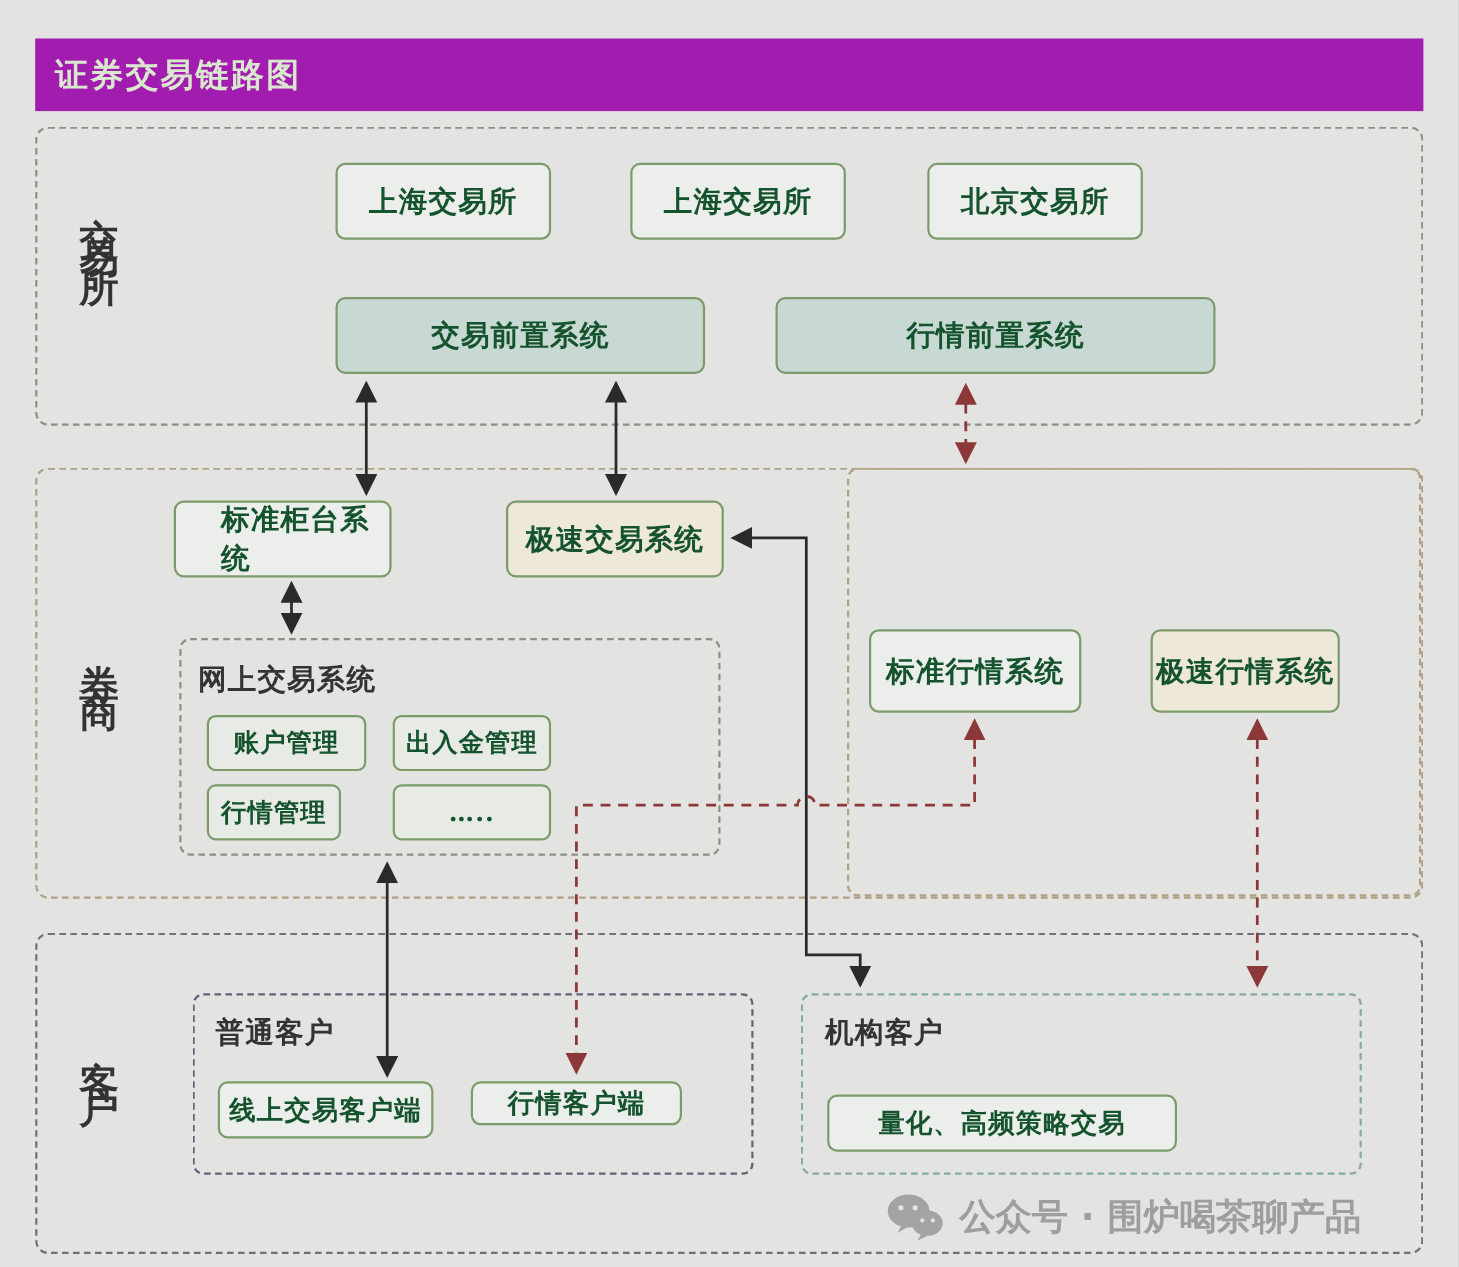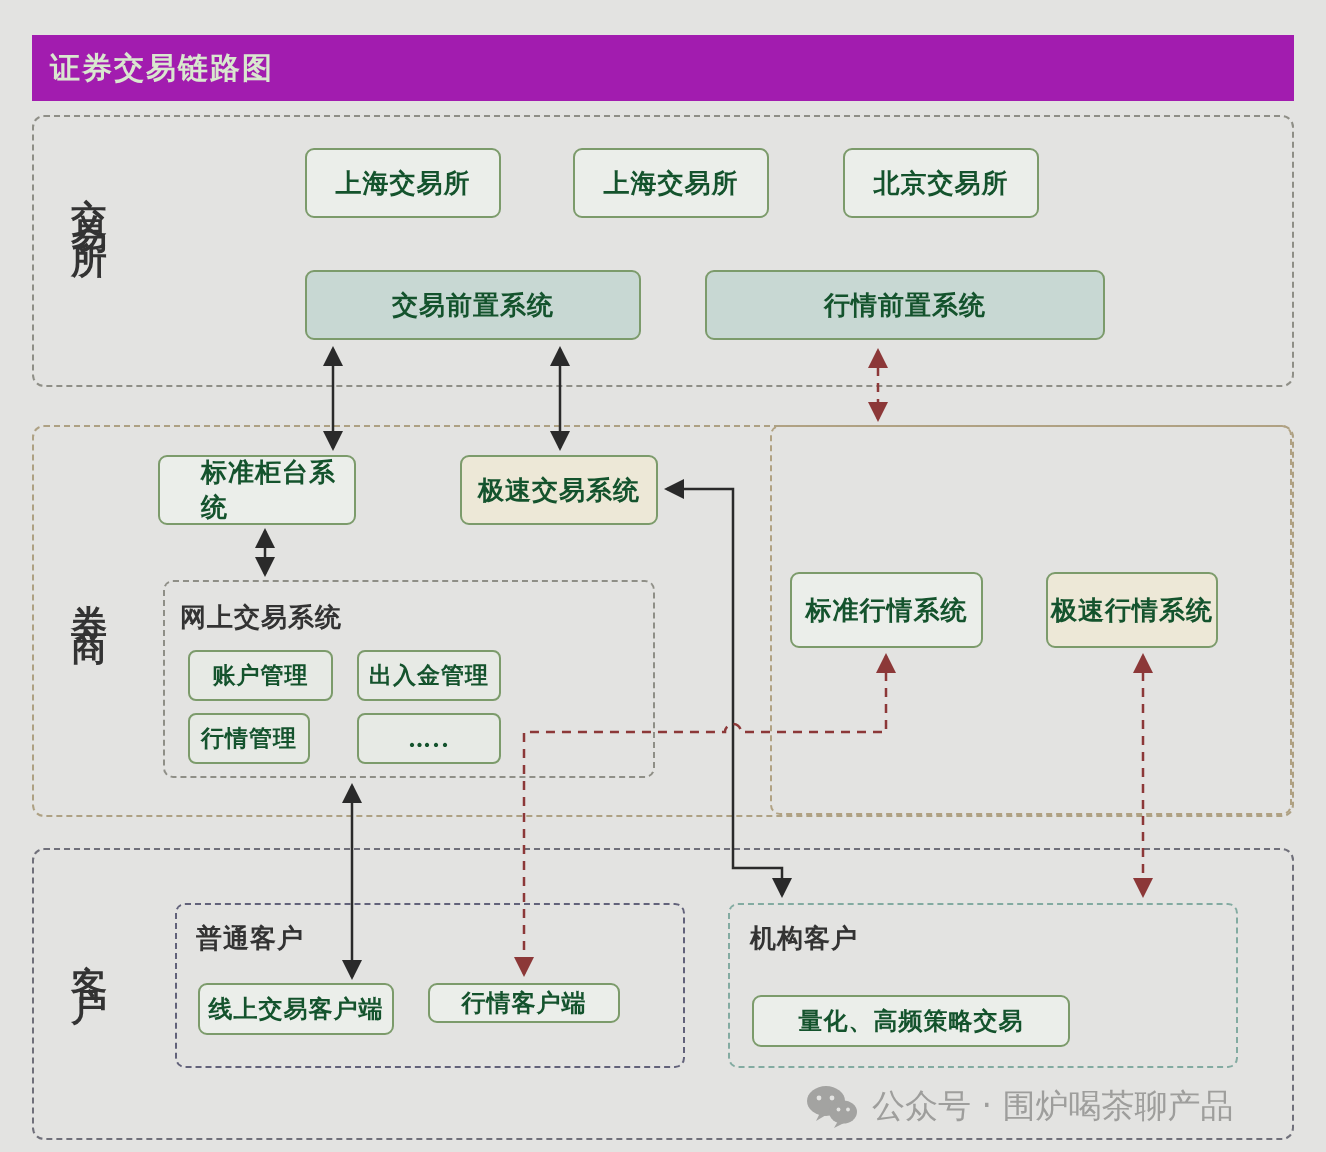--- a/index.html
+++ b/index.html
@@ -2,21 +2,21 @@
 <html><head>
 <meta charset="utf-8">
 <style>
   html,body{margin:0;padding:0;background:#c9c9c7;}
   #canvas{
     position:relative;width:1326px;height:1152px;
     background:#e3e3e1;overflow:hidden;
     font-family:"DejaVu Serif","Liberation Serif",serif;
     color:#3b3b3b;
   }
-  .abs{position:absolute;}
+  .abs{position:absolute;font-weight:bold;}
   #titlebar{
     left:32px;top:35px;width:1262px;height:66px;
     background:#a21caf;display:flex;align-items:center;
     font-size:30px;font-weight:bold;color:#d9e7cf;
     padding-left:18px;box-sizing:border-box;letter-spacing:2px;
   }
   .section{
     border:2px dashed #8f8f87;border-radius:12px;box-sizing:border-box;
   }
   .section.broker{border-color:#aea183;}

